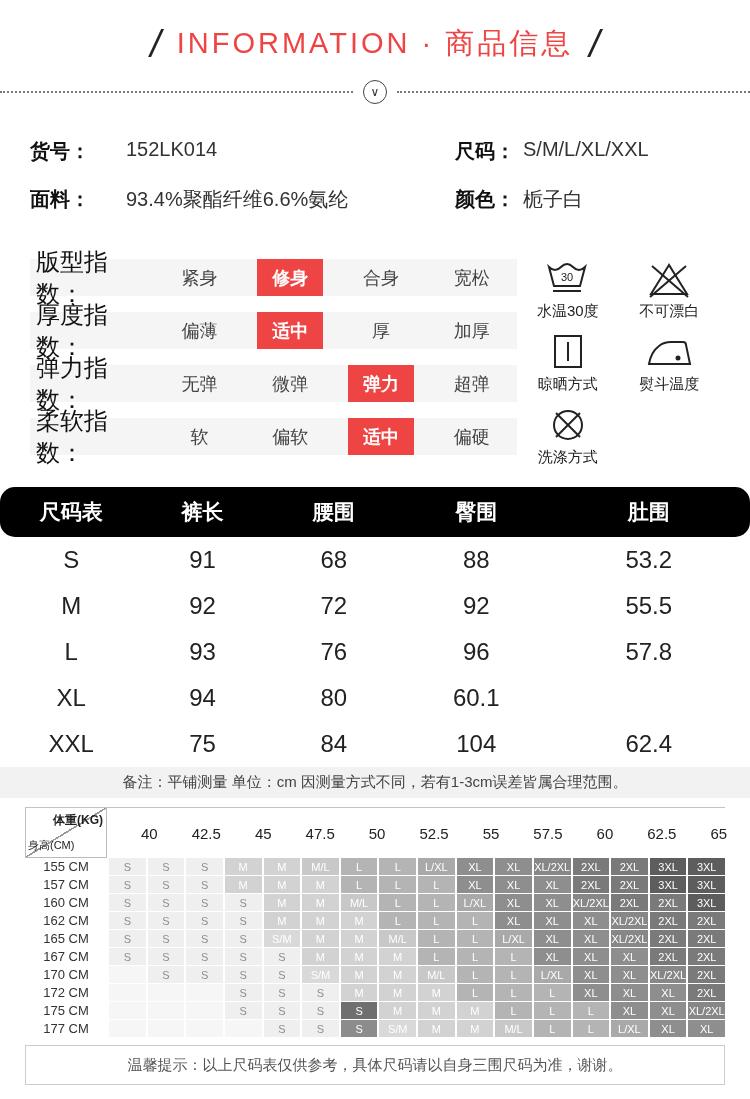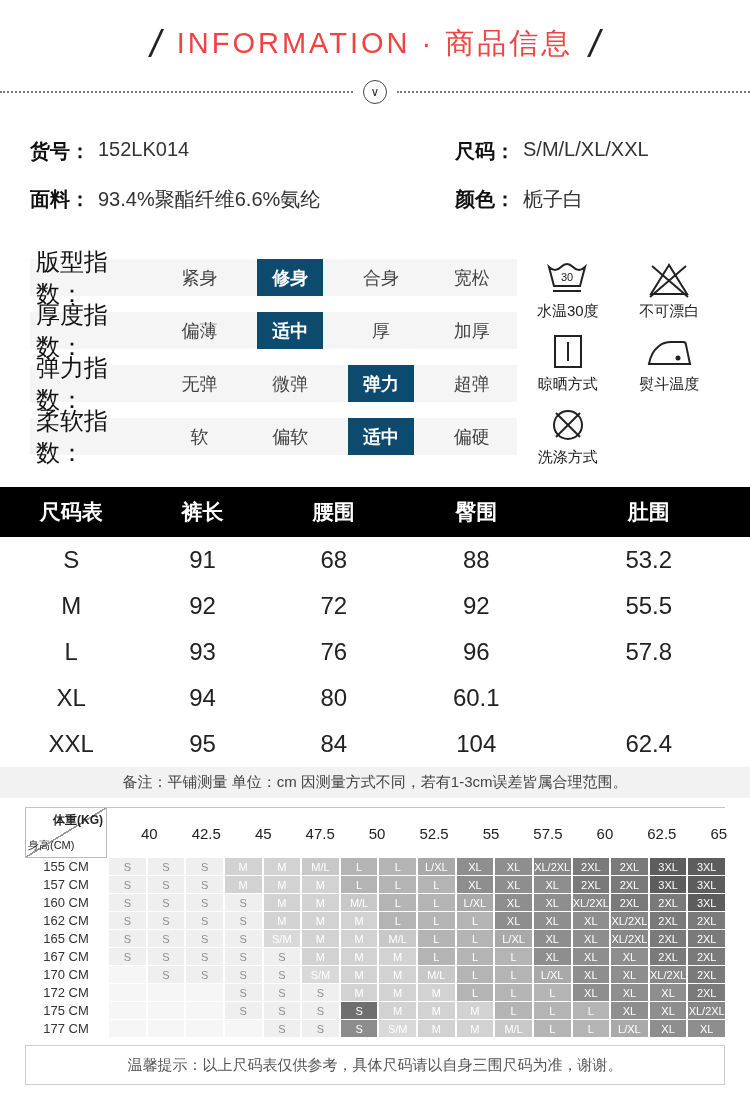--- a/index.html
+++ b/index.html
@@ -13,42 +13,42 @@
   .hdr-line { display:flex; justify-content:center; align-items:center; gap:16px; height:44px; }
   .hdr-slash { font-size:38px; font-style:italic; color:#222; font-weight:300; line-height:1; }
   .hdr-title { font-size:29px; letter-spacing:3px; color:#ef4444; }
   .divider { margin-top:14px; display:flex; align-items:center; }
   .dots { flex:1; border-top:2px dotted #787878; }
   .chev { width:24px; height:24px; border:1px solid #444; border-radius:50%; margin:0 10px;
           font-size:12px; line-height:22px; text-align:center; color:#333; flex:none; }
   
   .pinfo { margin:34px 30px 0; font-size:20px; }
   .pirow { display:flex; margin-bottom:21px; }
-  .pi-left { width:425px; display:flex; }
+  .pi-left { width:425px; display:flex;gap:28px; }
   .pi-right { flex:1; display:flex; }
   .pi-label { font-weight:bold; color:#111; flex:none; }
   .pi-value { color:#333; margin-left:8px; }
   
   .mid { margin:46px 30px 0; display:flex; }
   .indices { width:487px; flex:none; }
   .idx-row { height:37px; background:#f5f5f5; display:flex; align-items:center; margin-bottom:16px; }
   .idx-label { font-weight:normal; font-size:24px; color:#111; padding-left:6px; width:124px; flex:none; }
   .idx-opts { flex:1; display:flex; height:100%; }
   .opt-slot { flex:1; display:flex; align-items:center; justify-content:center; height:100%;
               font-size:18px; color:#444; }
-  .opt.sel { background:#0c4a6e; color:#fff; font-weight:bold; height:100%;
+  .opt.sel { background:#ef4444; color:#fff; font-weight:bold; height:100%;
              display:flex; align-items:center; padding:0 15px; }
   .care { margin-left:auto; width:214px; display:grid; grid-template-columns:1fr 1fr;
           row-gap:11px; justify-items:center; align-content:start; }
   .care-item { text-align:center; }
   .care-item svg { display:block; margin:0 auto; }
   .care-label { margin-top:3px; font-size:15px; color:#222; }
   
   .stable { margin-top:16px; }
-  .st-grid { display:grid; grid-template-columns:19% 16% 19% 19% 27%; }
+  .st-grid { display:grid; grid-template-columns:19% 16% 19% 19% 27%;border-radius:15px; }
   .stcell { display:flex; align-items:center; justify-content:center; }
   .st-head { background:#000; color:#fff; height:50px; font-weight:bold; font-size:21px; }
   .st-row { height:46px; font-size:24px; color:#222; }
   .st-note { height:31px; background:#f2f2f2; display:flex; align-items:center; justify-content:center;
              font-size:15px; color:#444; }
   
   .matrix { margin:9px 25px 0; border-top:1px solid #c4c4c4; }
   .mx-head { display:flex; height:50px;gap:34px; }
   .mx-corner { width:82px; flex:none; position:relative;
     border-left:1px solid #bbb; border-right:1px solid #bbb; border-bottom:1px solid #bbb;
@@ -250,21 +250,21 @@
         <div class="stcell">57.8</div>
       </div>
       <div class="st-grid st-row">
         <div class="stcell">XL</div>
         <div class="stcell">94</div>
         <div class="stcell">80</div>
         <div class="stcell">60.1</div>
       </div>
       <div class="st-grid st-row">
         <div class="stcell">XXL</div>
-        <div class="stcell">95</div>
+        <div class="stcell">75</div>
         <div class="stcell">84</div>
         <div class="stcell">104</div>
         <div class="stcell">62.4</div>
       </div>
     </div>
   <div class="st-note">备注：平铺测量 单位：cm 因测量方式不同，若有1-3cm误差皆属合理范围。</div>
 </div>
 
 <div class="matrix">
   <div class="mx-head">

